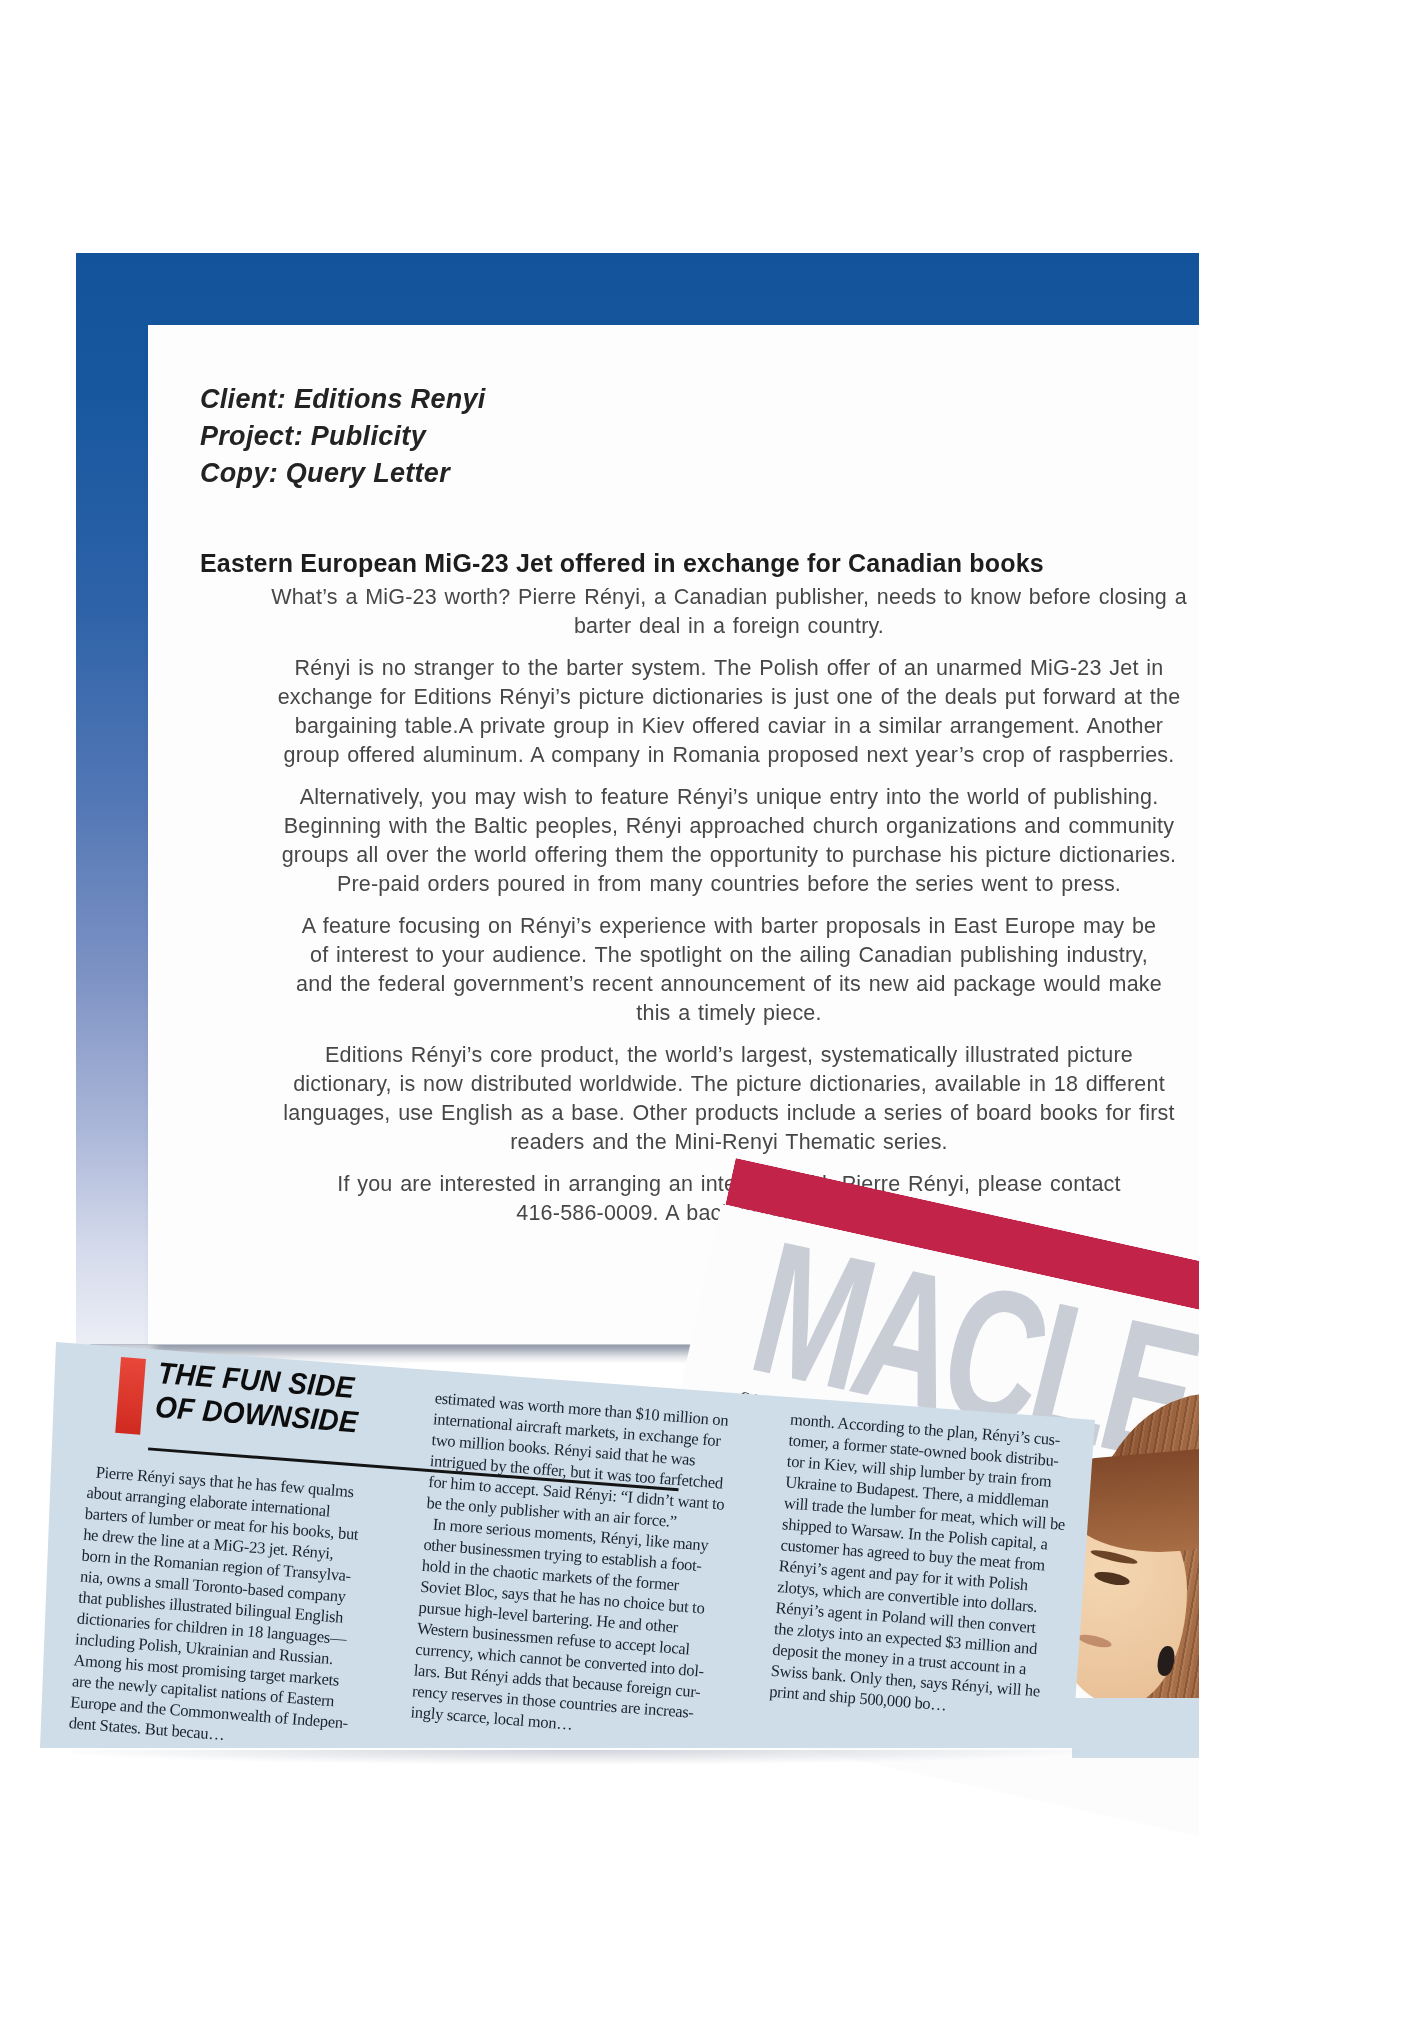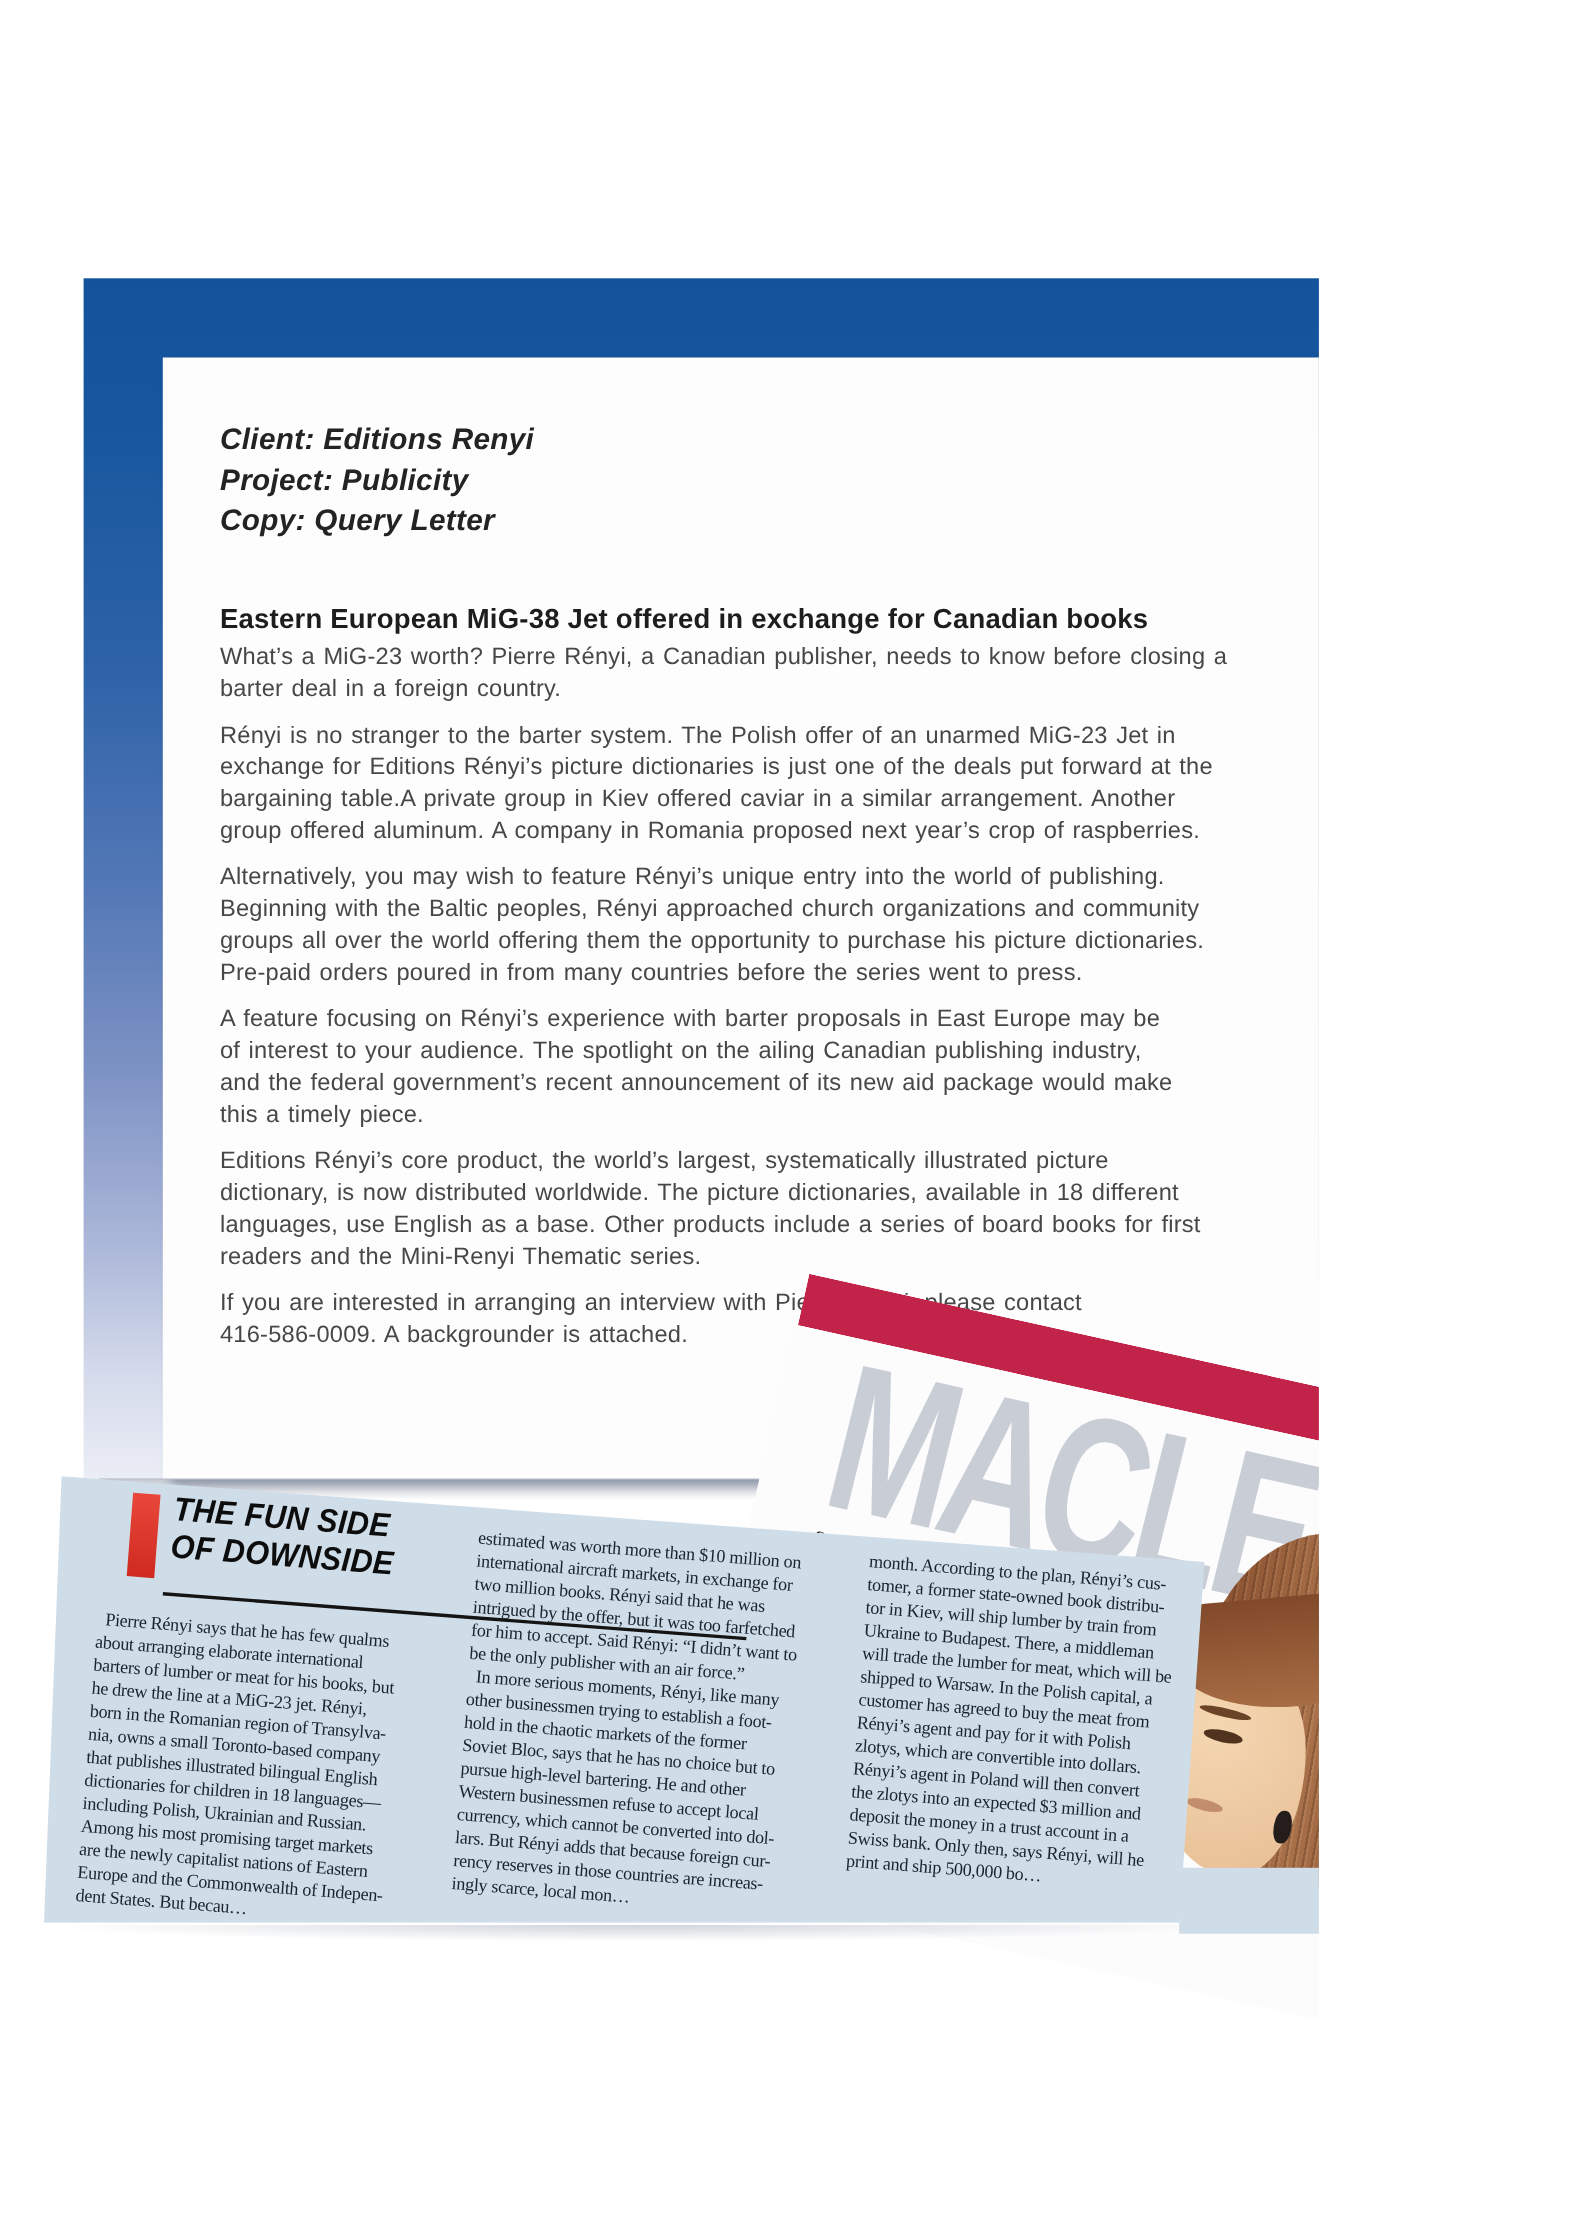--- a/index.html
+++ b/index.html
@@ -13,21 +13,21 @@
   .panel-shadow{position:absolute;left:90px;top:1344px;width:1270px;height:20px;z-index:3;
     background:linear-gradient(180deg,rgba(110,120,140,.42),rgba(110,120,140,0));}
 
   
   .letter{position:absolute;left:148px;top:325px;width:1124px;height:1020px;z-index:3;
     background:#fdfdfe;box-shadow:7px 6px 9px rgba(40,55,85,.42);}
   .letter-meta{position:absolute;left:52px;top:56px;font-style:italic;font-weight:bold;
     font-size:27px;line-height:37px;color:#232323;letter-spacing:.3px;white-space:pre;}
   .letter-headline{position:absolute;left:52px;top:224px;font-weight:bold;font-size:25px;
     color:#1d1d1d;letter-spacing:.2px;white-space:pre;}
-  .letter-body{position:absolute;left:52px;top:258px;width:1058px;}
+  .letter-body{position:absolute;left:52px;top:258px;width:1058px;text-align:center;}
   .letter-body p{margin:0 0 13px 0;font-size:21.5px;line-height:29px;color:#474747;
     letter-spacing:.2px;word-spacing:1.5px;white-space:pre;}
 
   
   .cover{position:absolute;left:740px;top:1120px;width:760px;height:600px;z-index:4;
     transform:rotate(12.5deg);transform-origin:0 0;}
   .cover-paper{position:absolute;left:0;top:86px;width:760px;height:514px;background:#fcfcfd;}
   .cover-banner{position:absolute;left:4px;top:38px;width:700px;height:48px;
     clip-path:polygon(0 0,688px 0,700px 100%,0 100%);}
   .cover-masthead{position:absolute;left:62px;top:80px;font-weight:bold;font-size:190px;
@@ -86,21 +86,21 @@
 </head>
 <body>
 
 <div class="page">
 
   <div class="panel"></div>
 
   <div class="letter">
     <div class="letter-meta"></div>
     <div class="letter-meta">Client: Editions Renyi<br>Project: Publicity<br>Copy: Query Letter</div>
-    <div class="letter-headline">Eastern European MiG-38 Jet offered in exchange for Canadian books</div>
+    <div class="letter-headline">Eastern European MiG-23 Jet offered in exchange for Canadian books</div>
     <div class="letter-body">
       <p>What’s a MiG-23 worth? Pierre Rényi, a Canadian publisher, needs to know before closing a<br>barter deal in a foreign country.</p>
       <p>Rényi is no stranger to the barter system. The Polish offer of an unarmed MiG-23 Jet in<br>exchange for Editions Rényi’s picture dictionaries is just one of the deals put forward at the<br>bargaining table.A private group in Kiev offered caviar in a similar arrangement. Another<br>group offered aluminum. A company in Romania proposed next year’s crop of raspberries.</p>
       <p>Alternatively, you may wish to feature Rényi’s unique entry into the world of publishing.<br>Beginning with the Baltic peoples, Rényi approached church organizations and community<br>groups all over the world offering them the opportunity to purchase his picture dictionaries.<br>Pre-paid orders poured in from many countries before the series went to press.</p>
       <p>A feature focusing on Rényi’s experience with barter proposals in East Europe may be<br>of interest to your audience. The spotlight on the ailing Canadian publishing industry,<br>and the federal government’s recent announcement of its new aid package would make<br>this a timely piece.</p>
       <p>Editions Rényi’s core product, the world’s largest, systematically illustrated picture<br>dictionary, is now distributed worldwide. The picture dictionaries, available in 18 different<br>languages, use English as a base. Other products include a series of board books for first<br>readers and the Mini-Renyi Thematic series.</p>
       <p>If you are interested in arranging an interview with Pierre Rényi, please contact<br>416-586-0009. A backgrounder is attached.</p>
     </div>
   </div>
 

